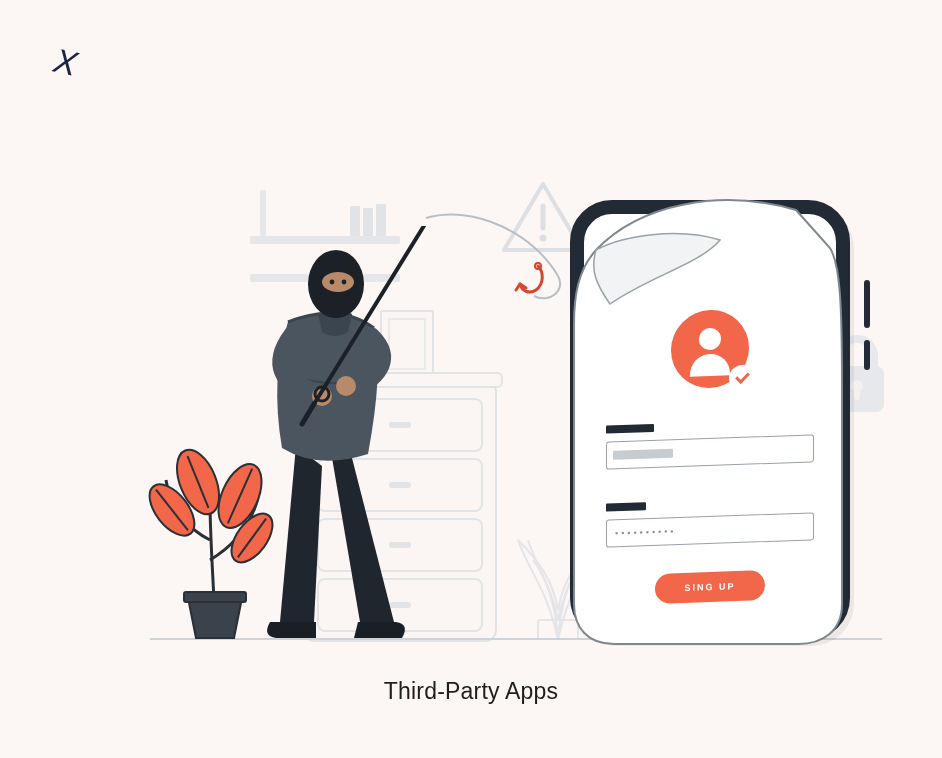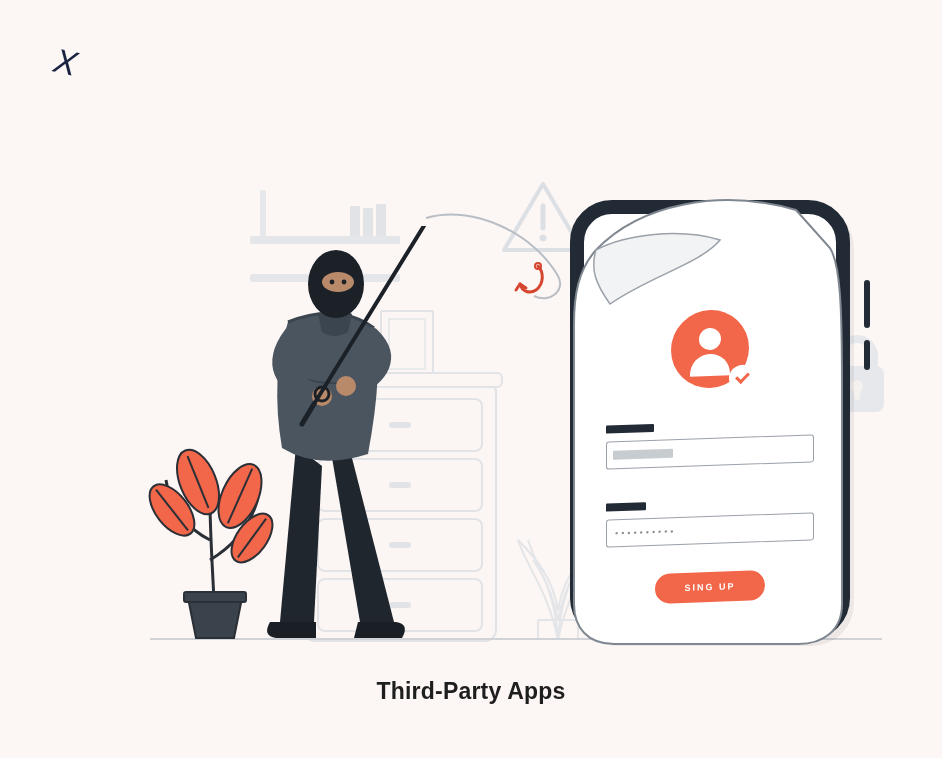--- a/index.html
+++ b/index.html
@@ -36,21 +36,21 @@
     font-style: italic;
     font-weight: 300;
     margin-left: -4px;
   }
   .caption {
     position: absolute;
     width: 100%;
     text-align: center;
     top: 678px;
     font-size: 23px;
-    font-weight: 700;
+    font-weight: 400;
     color: #1e1e1e;
     letter-spacing: .2px;
   }
   .floor {
     position: absolute;
     left: 150px;
     right: 60px;
     top: 638px;
     height: 2px;
     background: #cfd2d7;

